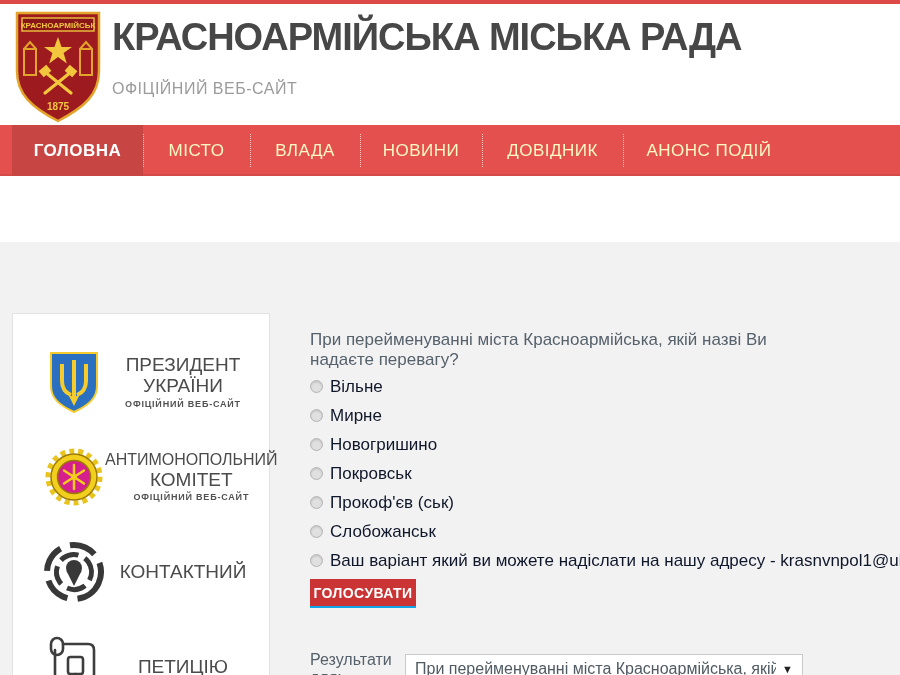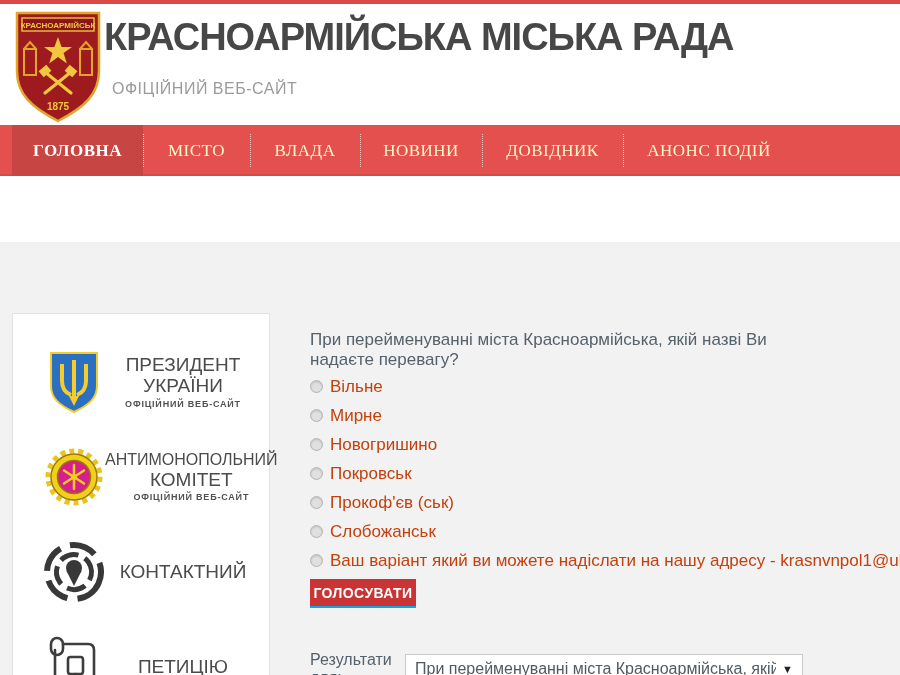--- a/index.html
+++ b/index.html
@@ -3,28 +3,28 @@
 <meta charset="utf-8">
 <style>
   * { margin:0; padding:0; box-sizing:border-box; }
   html,body { width:900px; height:675px; overflow:hidden; background:#fff;
     font-family:"Liberation Sans","DejaVu Sans",sans-serif; }
   .top-strip { height:4px; background:#db4a46; }
 
   
   .header { position:relative; height:121px; background:#fff; }
   .logo { position:absolute; left:12px; top:5px; width:92px; height:114px; }
-  .site-title { position:absolute; left:104px; top:12px; font-size:38px; font-weight:bold;
+  .site-title { position:absolute; left:112px; top:12px; font-size:38px; font-weight:bold;
     color:#474747; letter-spacing:-1px; font-stretch:condensed; white-space:nowrap;text-align:right; }
   .site-subtitle { position:absolute; left:112px; top:76px; font-size:16px; color:#9b9b9b;
     letter-spacing:.5px; font-stretch:condensed; }
 
   
   .nav { display:flex; height:51px; background:#e4504e; padding-left:12px;
-    box-shadow:inset 0 -2px 0 rgba(0,0,0,.07);font-family:Liberation Serif, serif; }
+    box-shadow:inset 0 -2px 0 rgba(0,0,0,.07); }
   .nav-item { position:relative; display:flex; align-items:center; justify-content:center;
     font-size:17px; letter-spacing:.5px; color:#fef9c3; cursor:pointer; font-stretch:condensed; }
   .nav-item.active { background:#c74542; color:#fff; font-weight:bold; }
   .nav-item:not(:first-child)::before { content:""; position:absolute; left:0; top:9px;
     height:33px; border-left:1px dotted #f3c9c4; }
   .w0{width:131px}.w1{width:107px}.w2{width:110px}.w3{width:122px}.w4{width:141px}.w5{width:172px}
 
   .white-band { height:66px; background:#fff; }
 
   
@@ -41,21 +41,21 @@
   .bt2 { font-size:19px; white-space:nowrap; }
   .bt-sub { font-size:9px; font-weight:bold; letter-spacing:.8px; color:#525252; margin-top:2px; }
 
   
   .main { position:absolute; left:310px; top:88px; width:505px; }
   .question { font-size:17px; color:#55616b; font-stretch:condensed; }
   .options { margin-top:2px; }
   .opt { display:flex; align-items:center; height:29px; gap:7px; cursor:pointer; }
   .radio { flex:none; width:13px; height:13px; border-radius:50%; background:#e0e0e0;
     border:1px solid #b5b5b5; box-shadow:inset 0 1px 2px rgba(0,0,0,.15); }
-  .opt-label { font-size:17px; color:#c2410c; font-stretch:condensed; white-space:nowrap; }
+  .opt-label { font-size:17px; color:#0f172a; font-stretch:condensed; white-space:nowrap; }
   .vote-btn { margin-top:4px; width:106px; height:29px; background:#cb3434; color:#fff;
     border:none; border-bottom:2px solid #0ea5e9; font-size:14px; font-weight:bold;
     letter-spacing:.4px; cursor:pointer; font-family:inherit; font-stretch:condensed; }
   .results-row { margin-top:43px; display:flex; align-items:center; }
   .results-label { flex:none; width:95px; font-size:16px; color:#55616b; font-stretch:condensed; }
   .select { width:398px; height:30px; background:#fff; border:1px solid #c9c9c9;
     display:flex; align-items:center; justify-content:space-between; padding:0 9px;
     cursor:pointer; }
   .select-value { font-size:16px; color:#4f5a62; white-space:nowrap; overflow:hidden;
     font-stretch:condensed; }

